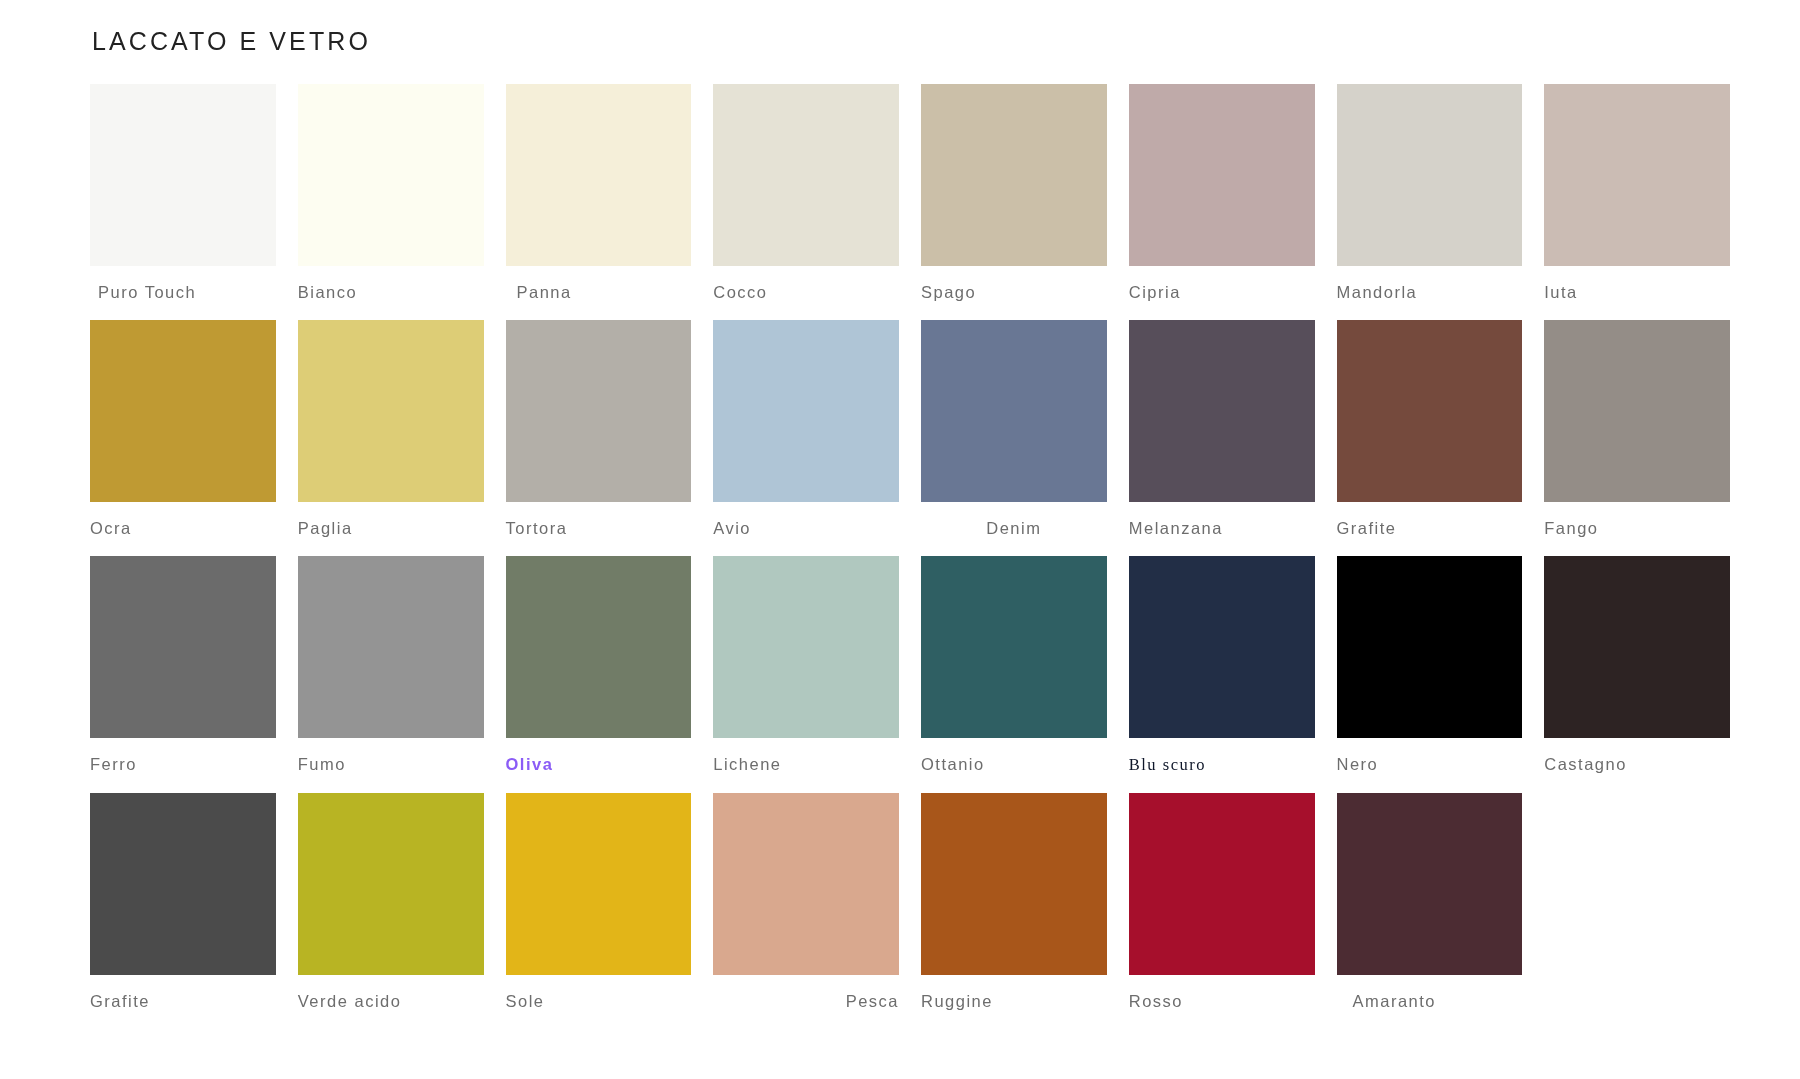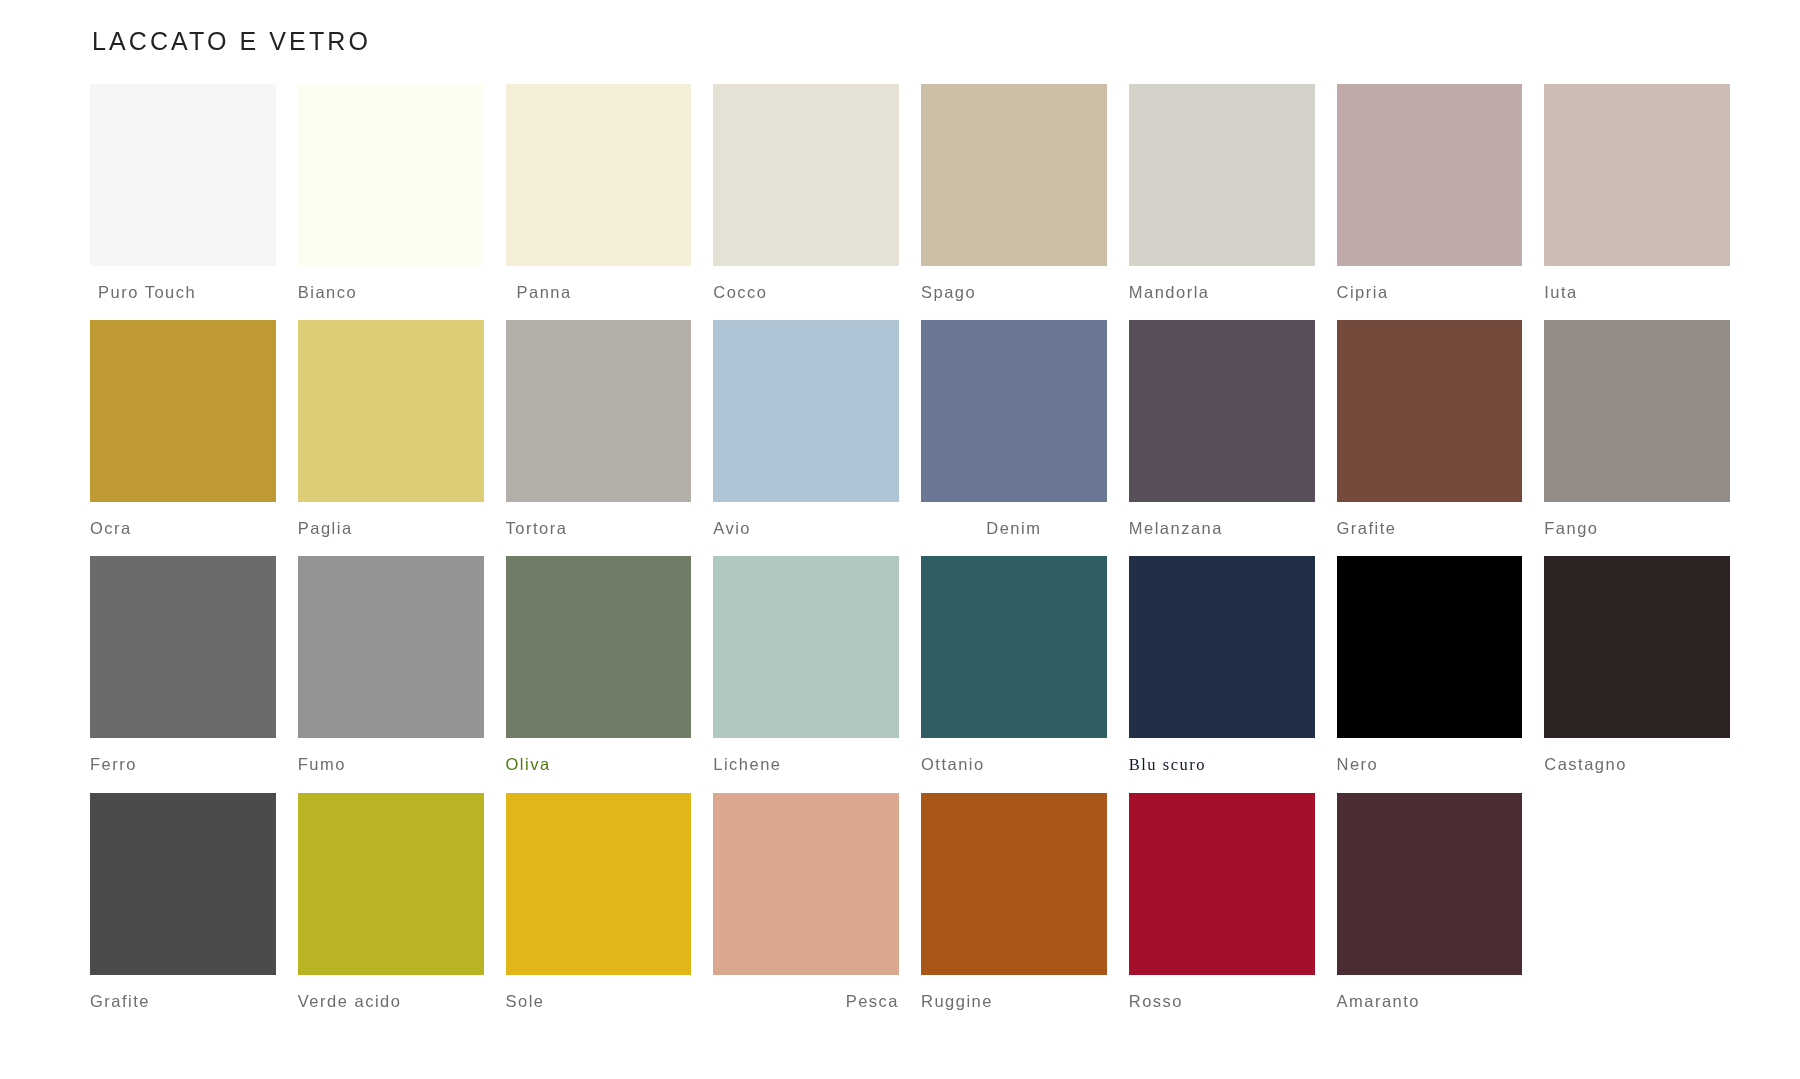--- a/index.html
+++ b/index.html
@@ -87,28 +87,28 @@
       </div>
       <div class="swatch-cell">
         <div class="swatch-chip" style="background: rgb(229, 226, 213);"></div>
         <div class="swatch-label" style="color: rgb(109, 109, 109);">Cocco</div>
       </div>
       <div class="swatch-cell">
         <div class="swatch-chip" style="background: rgb(203, 191, 168);"></div>
         <div class="swatch-label" style="color: rgb(109, 109, 109);">Spago</div>
       </div>
       <div class="swatch-cell">
+        <div class="swatch-chip" style="background: rgb(191, 170, 169);"></div>
+        <div class="swatch-label" style="color: rgb(109, 109, 109);">Cipria</div>
+      </div>
+      <div class="swatch-cell">
         <div class="swatch-chip" style="background: rgb(213, 210, 202);"></div>
         <div class="swatch-label" style="color: rgb(109, 109, 109);">Mandorla</div>
       </div>
       <div class="swatch-cell">
-        <div class="swatch-chip" style="background: rgb(191, 170, 169);"></div>
-        <div class="swatch-label" style="color: rgb(109, 109, 109);">Cipria</div>
-      </div>
-      <div class="swatch-cell">
         <div class="swatch-chip" style="background: rgb(203, 188, 180);"></div>
         <div class="swatch-label" style="color: rgb(109, 109, 109);">Iuta</div>
       </div>
       <div class="swatch-cell">
         <div class="swatch-chip" style="background: rgb(191, 154, 51);"></div>
         <div class="swatch-label" style="color: rgb(109, 109, 109);">Ocra</div>
       </div>
       <div class="swatch-cell">
         <div class="swatch-chip" style="background: rgb(221, 205, 118);"></div>
         <div class="swatch-label" style="color: rgb(109, 109, 109);">Paglia</div>
@@ -140,21 +140,21 @@
       <div class="swatch-cell">
         <div class="swatch-chip" style="background: rgb(107, 107, 107);"></div>
         <div class="swatch-label" style="color: rgb(109, 109, 109);">Ferro</div>
       </div>
       <div class="swatch-cell">
         <div class="swatch-chip" style="background: rgb(148, 148, 148);"></div>
         <div class="swatch-label" style="color: rgb(109, 109, 109);">Fumo</div>
       </div>
       <div class="swatch-cell">
         <div class="swatch-chip" style="background: rgb(113, 124, 103);"></div>
-        <div class="swatch-label" style="color: #4d7c0f;">Oliva</div>
+        <div class="swatch-label" style="color: #8b5cf6; font-weight: bold;">Oliva</div>
       </div>
       <div class="swatch-cell">
         <div class="swatch-chip" style="background: rgb(176, 200, 191);"></div>
         <div class="swatch-label" style="color: rgb(109, 109, 109);">Lichene</div>
       </div>
       <div class="swatch-cell">
         <div class="swatch-chip" style="background: rgb(47, 95, 99);"></div>
         <div class="swatch-label" style="color: rgb(109, 109, 109);">Ottanio</div>
       </div>
       <div class="swatch-cell">
@@ -188,17 +188,17 @@
       <div class="swatch-cell">
         <div class="swatch-chip" style="background: rgb(168, 86, 26);"></div>
         <div class="swatch-label" style="color: rgb(109, 109, 109);">Ruggine</div>
       </div>
       <div class="swatch-cell">
         <div class="swatch-chip" style="background: rgb(166, 15, 44);"></div>
         <div class="swatch-label" style="color: rgb(109, 109, 109);">Rosso</div>
       </div>
       <div class="swatch-cell">
         <div class="swatch-chip" style="background: rgb(76, 44, 51);"></div>
-        <div class="swatch-label" style="color: rgb(109, 109, 109);">Amaranto</div>
+        <div class="swatch-label" style="color: rgb(109, 109, 109); margin-left: 16px;">Amaranto</div>
       </div>
     </div>
 
 </div>
 
 </body></html>

